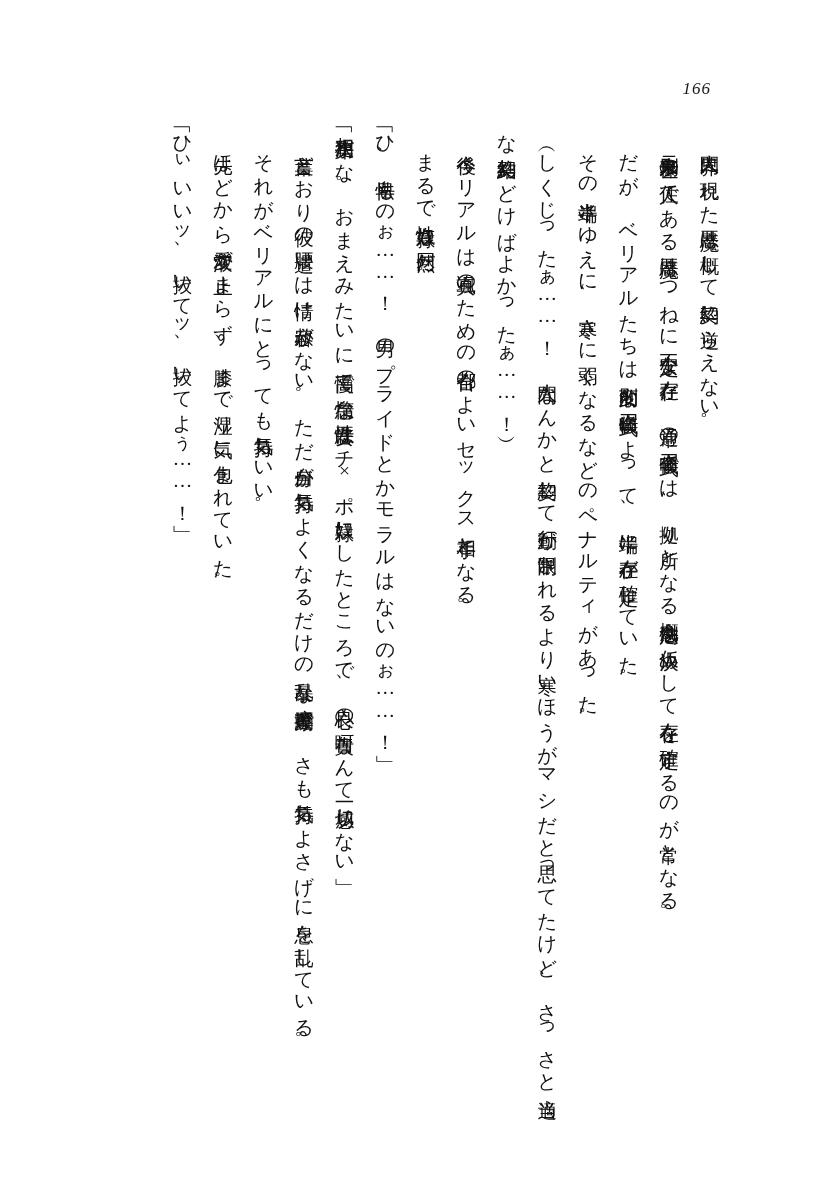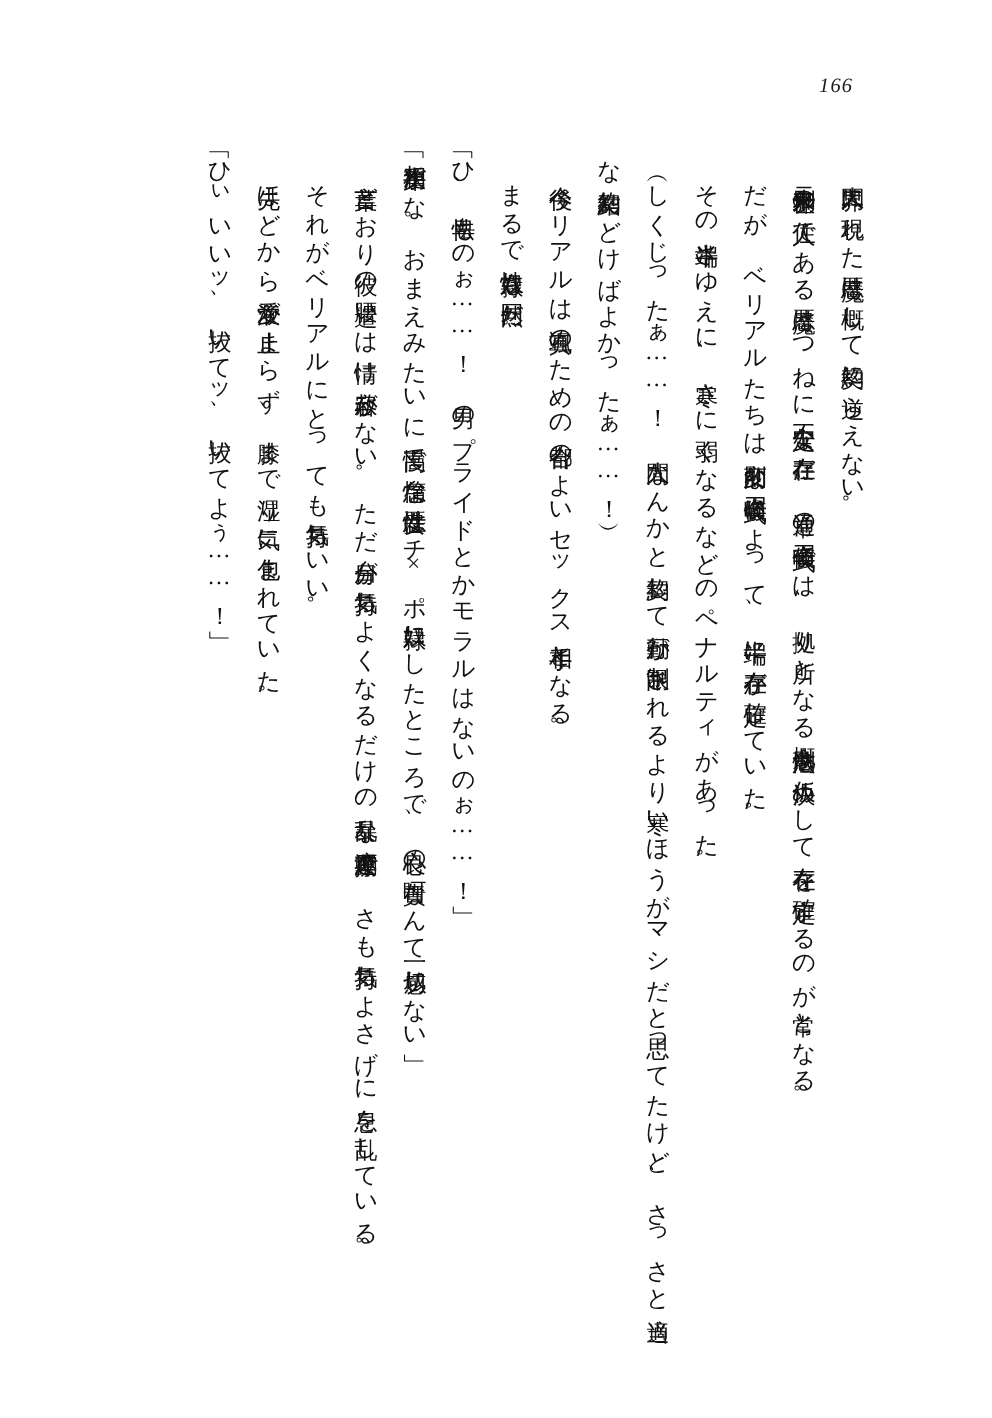--- a/index.html
+++ b/index.html
@@ -11,21 +11,21 @@
     position: relative;
     width: 827px;
     height: 1182px;
     background: #ffffff;
     overflow: hidden;
     font-family: "Liberation Serif", "DejaVu Serif", serif;
     color: #121212;
   }
   .page-number {
     position: absolute;
-    top: 62px;
+    top: 79px;
     right: 116px;
     font-family: "Liberation Serif", "DejaVu Serif", serif;
     font-style: italic;
     font-size: 17px;
     letter-spacing: 1px;
     color: #1a1a1a;
   }
   .body-text {
     position: absolute;
     top: 120px;

